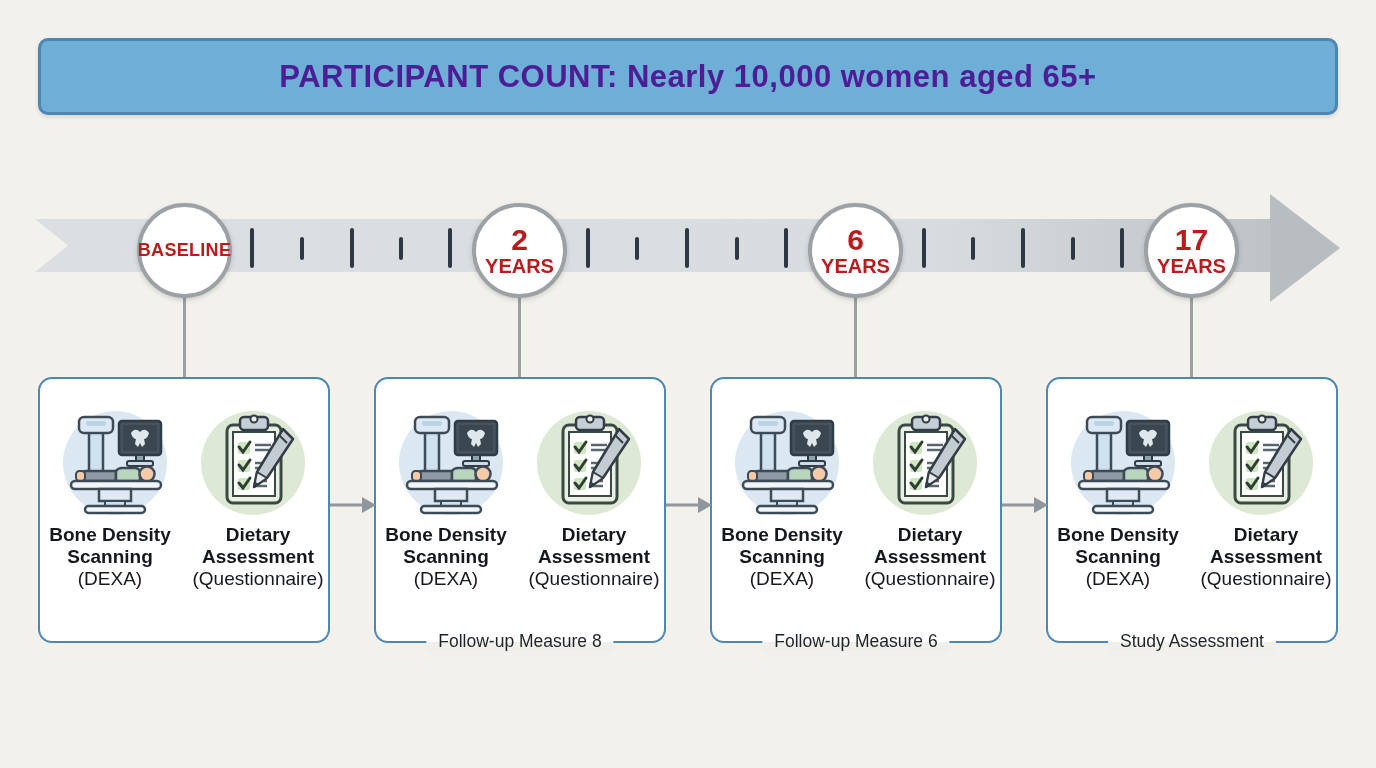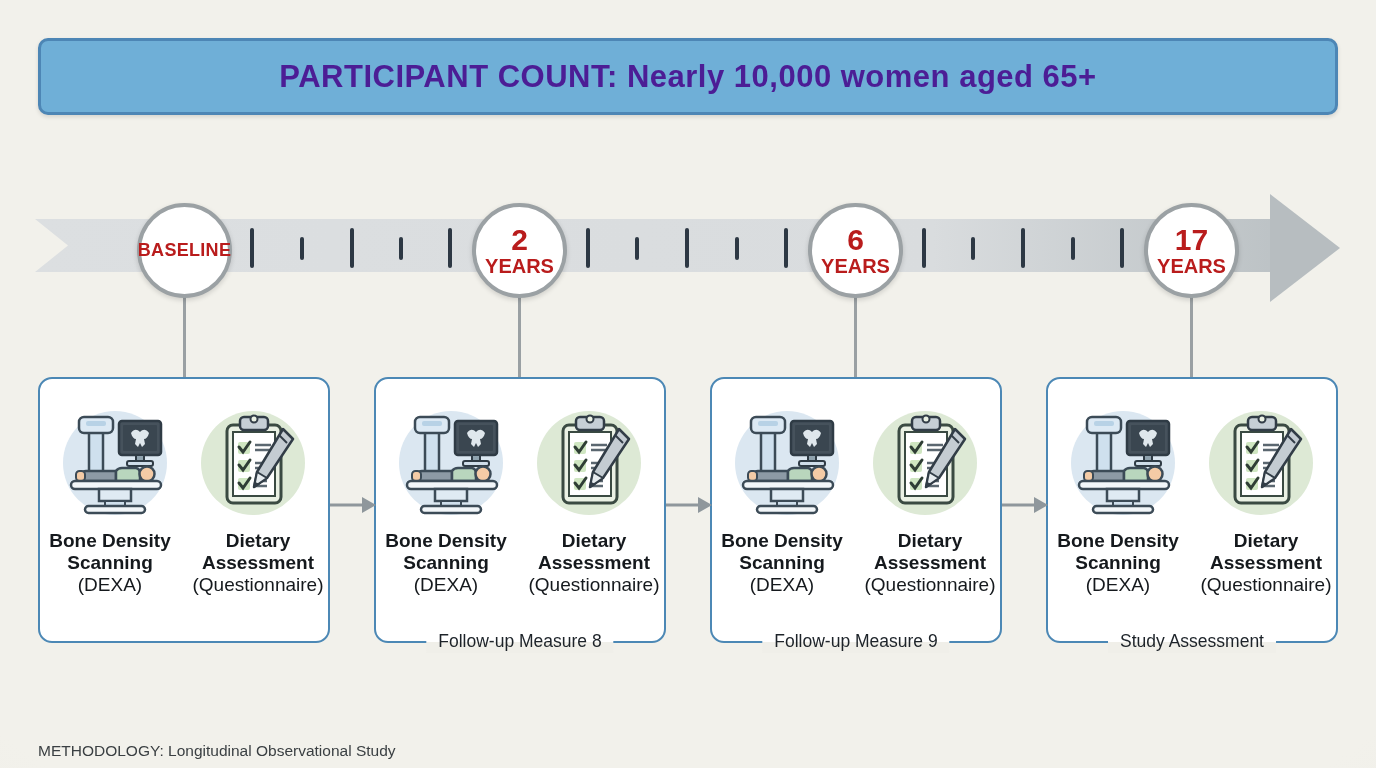--- a/index.html
+++ b/index.html
@@ -41,21 +41,21 @@
   .milestone .num{font-size:30px;font-weight:bold;line-height:1;}
   .milestone .sub{font-size:20px;font-weight:bold;line-height:1.1;}
   .connector{position:absolute;top:297px;width:3px;height:80px;background:#9aa0a3;z-index:1;}
   
   .card{
     position:absolute;top:377px;width:292px;height:266px;background:#fff;
     border:2px solid #4c88b5;border-radius:14px;box-sizing:border-box;z-index:2;
   }
   .icons{display:flex;justify-content:center;gap:26px;margin-top:26px;}
   .icon{width:112px;height:112px;display:block;}
-  .labels{display:flex;justify-content:center;gap:14px;margin-top:13px;}
+  .labels{display:flex;justify-content:center;gap:14px;margin-top:7px;}
   .label-block{width:134px;text-align:center;color:#15191d;font-size:19px;line-height:1.16;}
   .label-block .b{font-weight:bold;}
   .label-block .r{font-weight:normal;}
   .caption{
     position:absolute;bottom:-12px;left:50%;transform:translateX(-50%);
     font-size:17.5px;color:#1d2329;white-space:nowrap;padding:1px 12px;
     background:linear-gradient(to bottom,#ffffff 50%,#f0efe9 50%);
   }
   .card-arrow{position:absolute;top:493px;width:46px;height:24px;z-index:2;}
   
@@ -219,21 +219,21 @@
         <div class="b">Bone Density</div>
         <div class="b">Scanning</div>
         <div class="r">(DEXA)</div>
       </div>
       <div class="label-block">
         <div class="b">Dietary</div>
         <div class="b">Assessment</div>
         <div class="r">(Questionnaire)</div>
       </div>
     </div>
-    <div class="caption">Follow-up Measure 9</div>
+    <div class="caption">Follow-up Measure 6</div>
   </div>
 
   <div class="card" style="left:1046px">
     <div class="icons">
       <svg class="icon" viewBox="0 0 112 112">
           <use href="#dexa"></use>
         </svg>
       <svg class="icon" viewBox="0 0 112 112">
           <use href="#diet"></use>
         </svg>
@@ -256,15 +256,14 @@
   <svg class="card-arrow" style="left:330px" viewBox="0 0 46 24">
       <use href="#gap-arrow"></use>
     </svg>
   <svg class="card-arrow" style="left:666px" viewBox="0 0 46 24">
       <use href="#gap-arrow"></use>
     </svg>
   <svg class="card-arrow" style="left:1002px" viewBox="0 0 46 24">
       <use href="#gap-arrow"></use>
     </svg>
 
-  <div class="methodology">METHODOLOGY: Longitudinal Observational Study</div>
 
 </div>
 
 </body></html>

